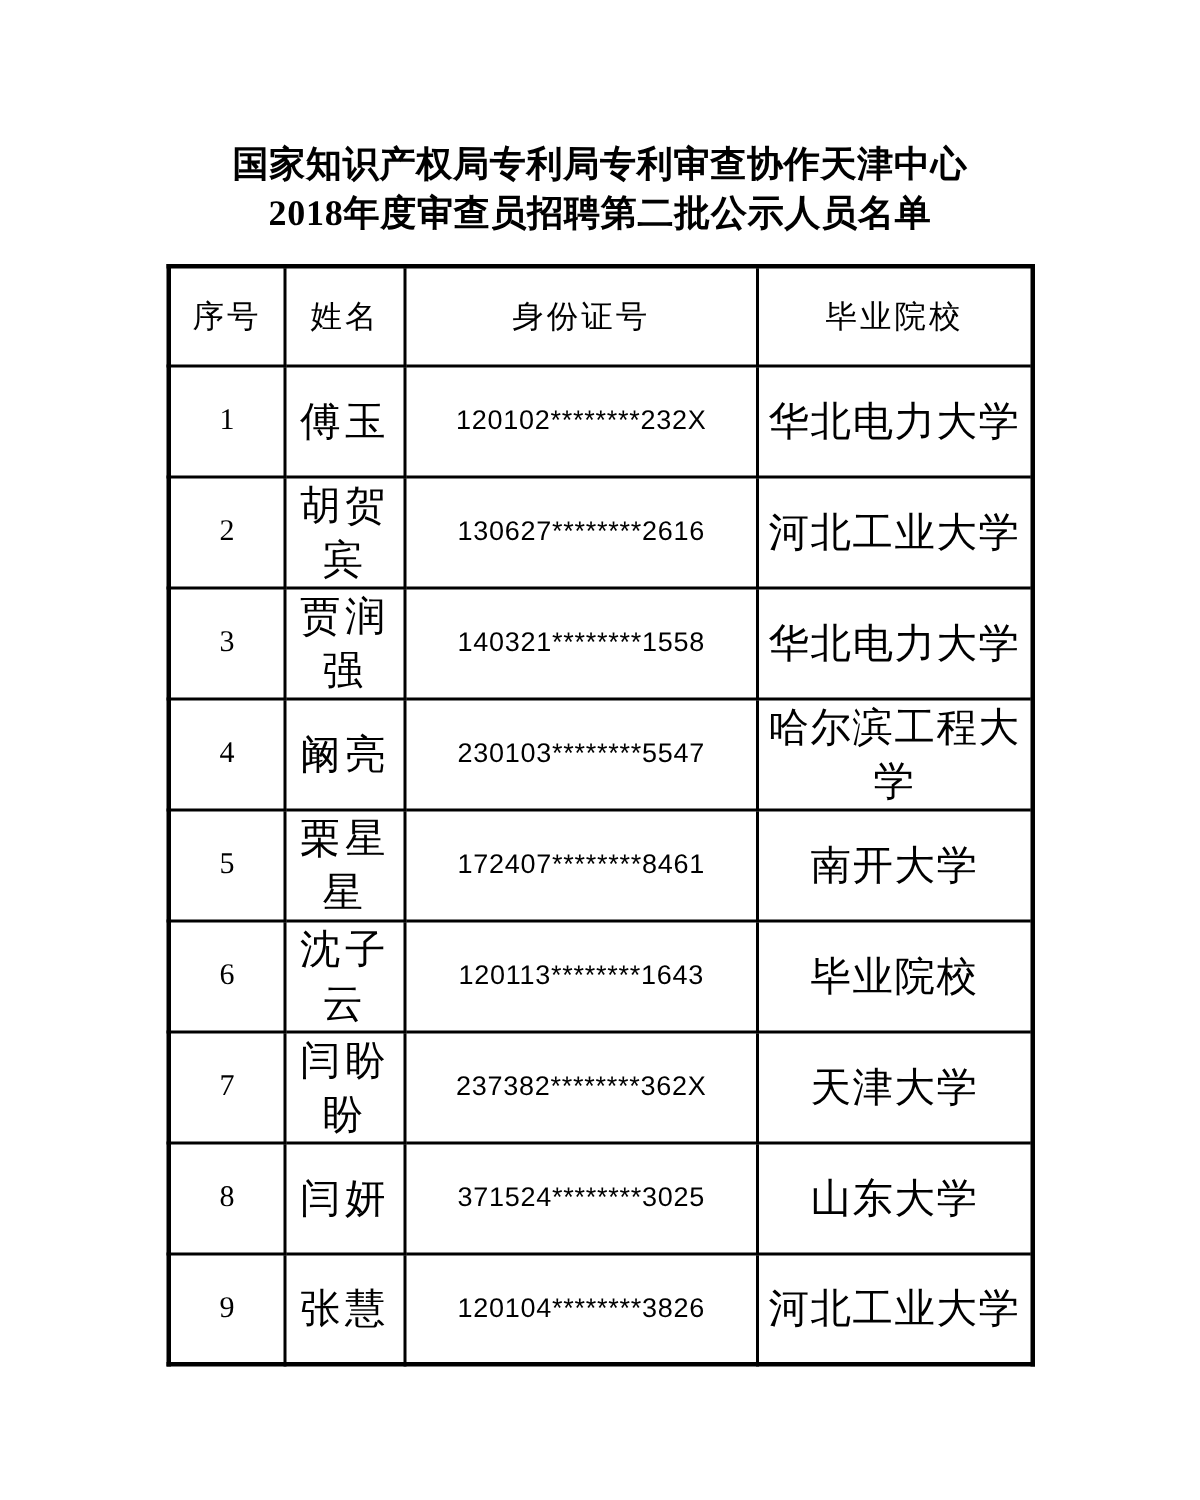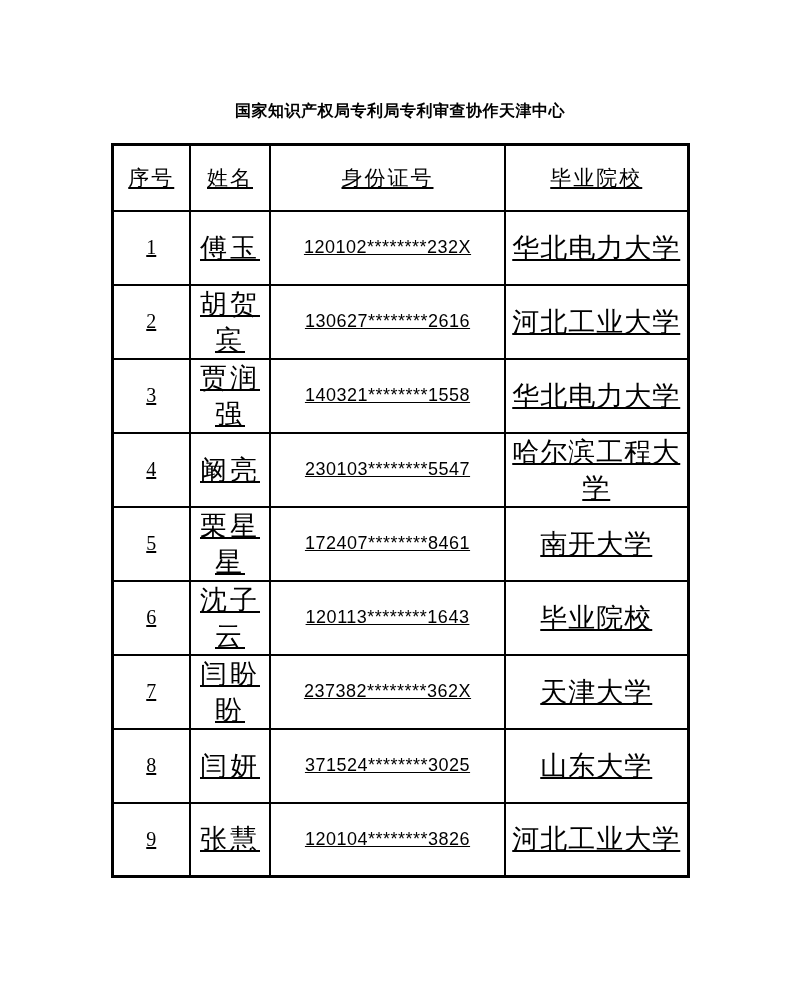--- a/index.html
+++ b/index.html
@@ -14,31 +14,30 @@
     width: 800px;
     height: 1000px;
     background: #ffffff;
     overflow: hidden;
   }
   .title-block {
     padding-top: 94px;
     text-align: center;
   }
   .title-line {
-    font-size: 16px;
+    font-size: 24px;
     font-weight: bold;
     line-height: 33px;
     letter-spacing: 0.5px;
   }
   table.roster {
     width: 576px;
     margin: 16px auto 0 auto;
     border-collapse: collapse;
     table-layout: fixed;
-    text-decoration: underline;
   }
   table.roster, table.roster th, table.roster td {
     border: 2px solid #000000;
   }
   table.roster { border-width: 3px; }
   col.c-no     { width: 78px; }
   col.c-name   { width: 80px; }
   col.c-id     { width: 235px; }
   col.c-school { width: 183px; }
   th, td {
@@ -71,20 +70,21 @@
     letter-spacing: 1px;
   }
 </style>
 </head>
 <body>
 
 <div class="page">
 
   <div class="title-block">
     <div class="title-line">国家知识产权局专利局专利审查协作天津中心</div>
+    <div class="title-line">2018年度审查员招聘第二批公示人员名单</div>
   </div>
 
   <table class="roster">
     <colgroup>
       <col class="c-no">
       <col class="c-name">
       <col class="c-id">
       <col class="c-school">
     </colgroup>
     <thead>

